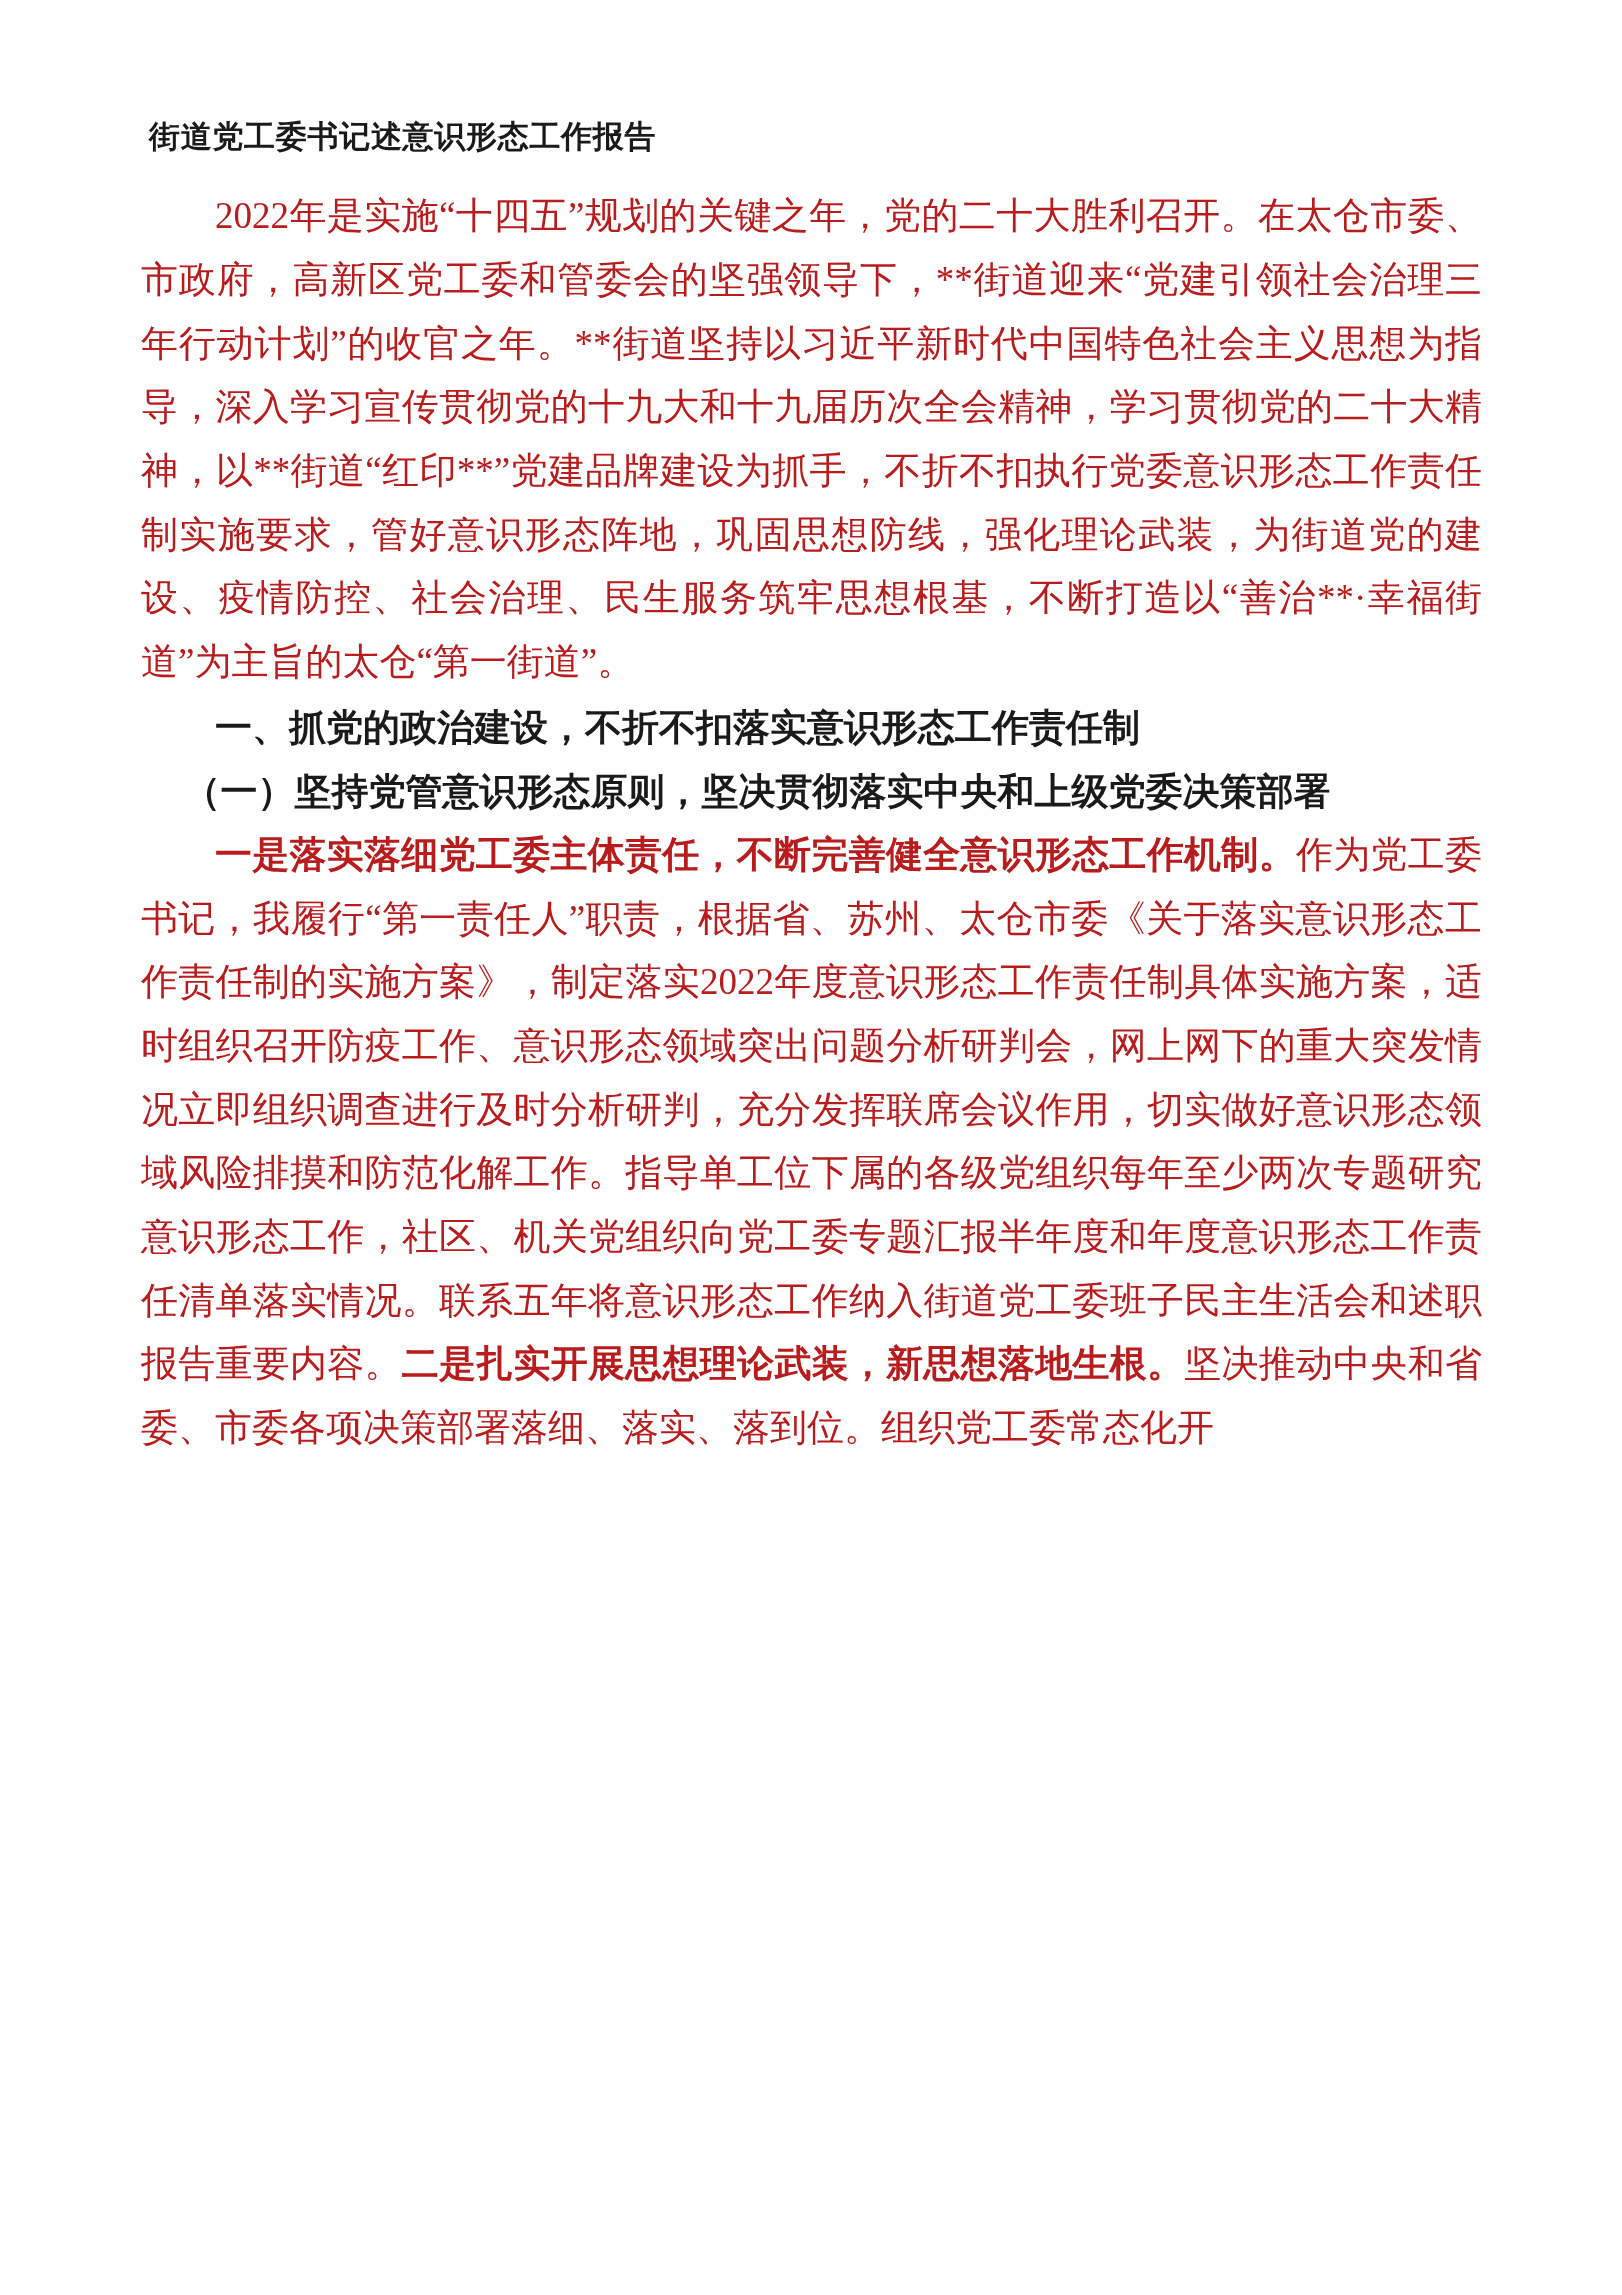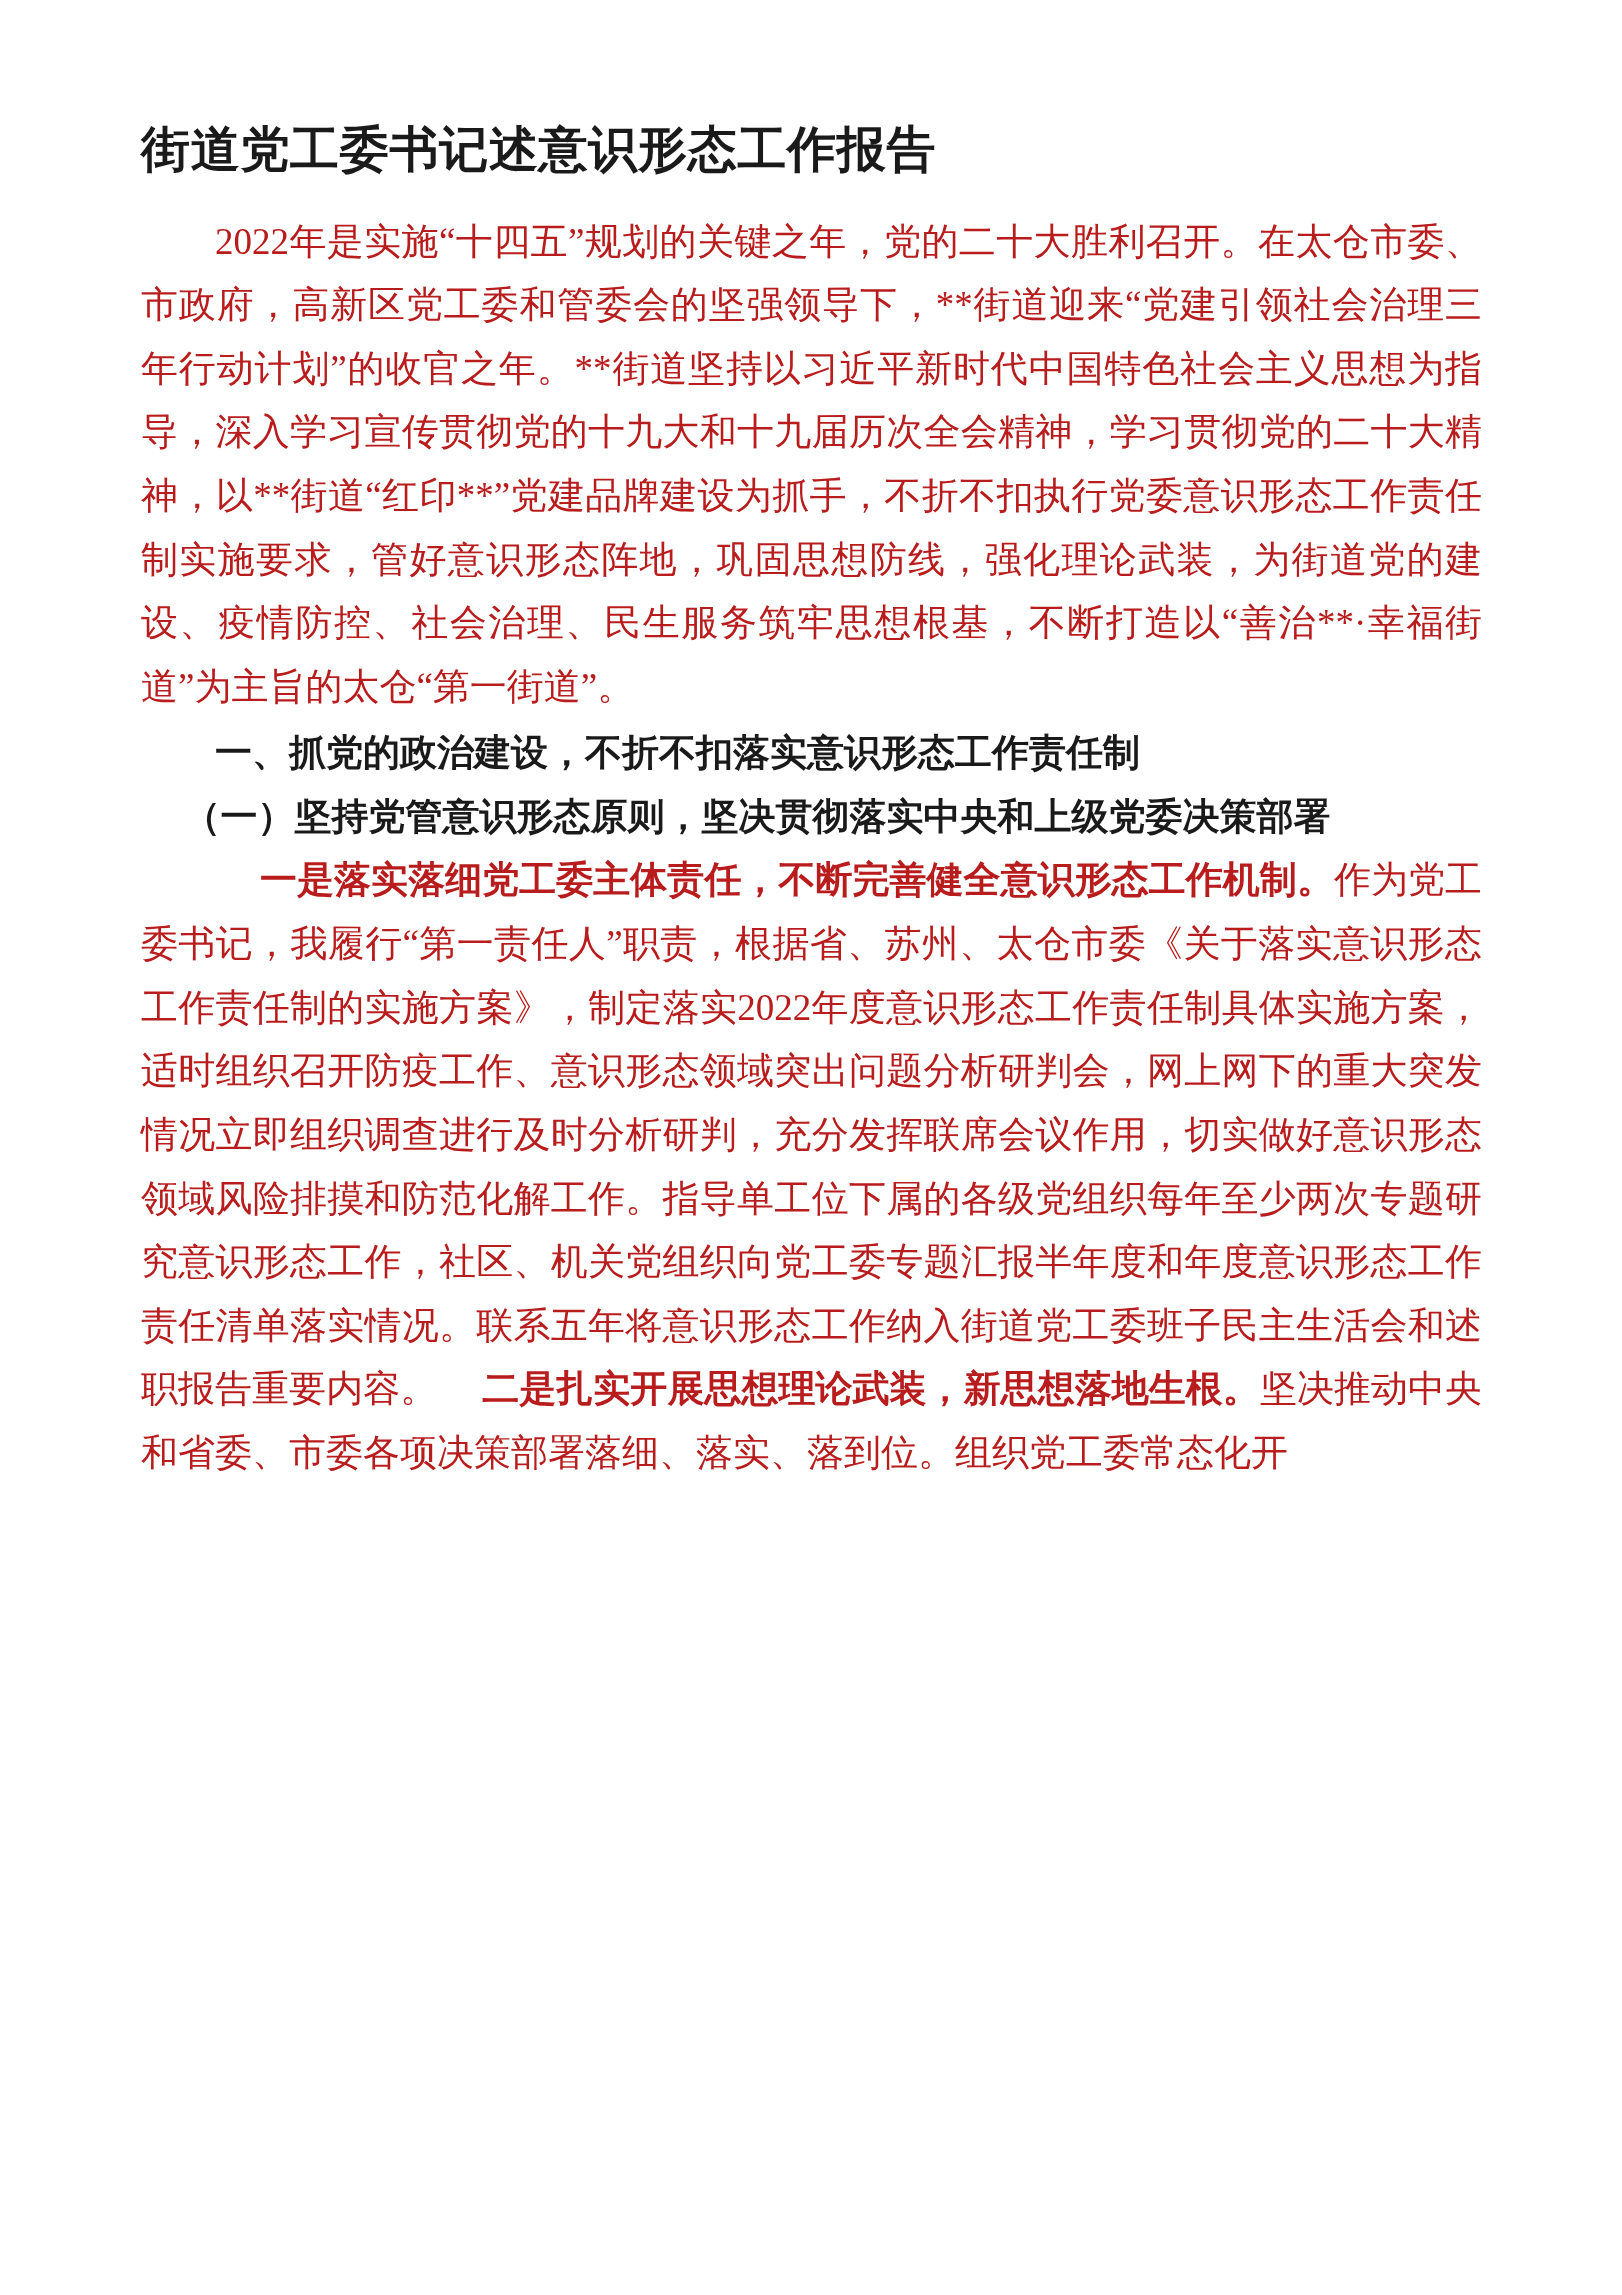--- a/index.html
+++ b/index.html
@@ -12,40 +12,39 @@
     height: 2295px;
     background: #ffffff;
     box-sizing: border-box;
     padding: 115px 141px 0 141px;
     position: relative;
     overflow: hidden;
   }
   .doc-title {
     font-family: "Liberation Sans", sans-serif;
     font-weight: bold;
-    font-size: 49px;
+    font-size: 31px;
     line-height: 1.4;
     color: #1a1a1a;
-    margin: 0 0 26px 0;
+    margin: 0 0 26px 8px;
     letter-spacing: 0.7px;
   }
   .para {
     font-family: "Liberation Serif", serif;
     font-size: 37px;
     line-height: 1.72;
     color: #b91c1c;
     margin: 0 0 2.6px 0;
     text-align: justify;
     text-justify: inter-ideograph;
     text-indent: 2em;
   }
   .para .b {
     font-family: "Liberation Sans", sans-serif;
     font-weight: bold;
-    margin-left: 45px;
   }
   .heading {
     font-family: "Liberation Sans", sans-serif;
     font-weight: bold;
     font-size: 37px;
     line-height: 1.72;
     color: #1a1a1a;
     margin: 0;
     text-indent: 2em;
     text-align: justify;

